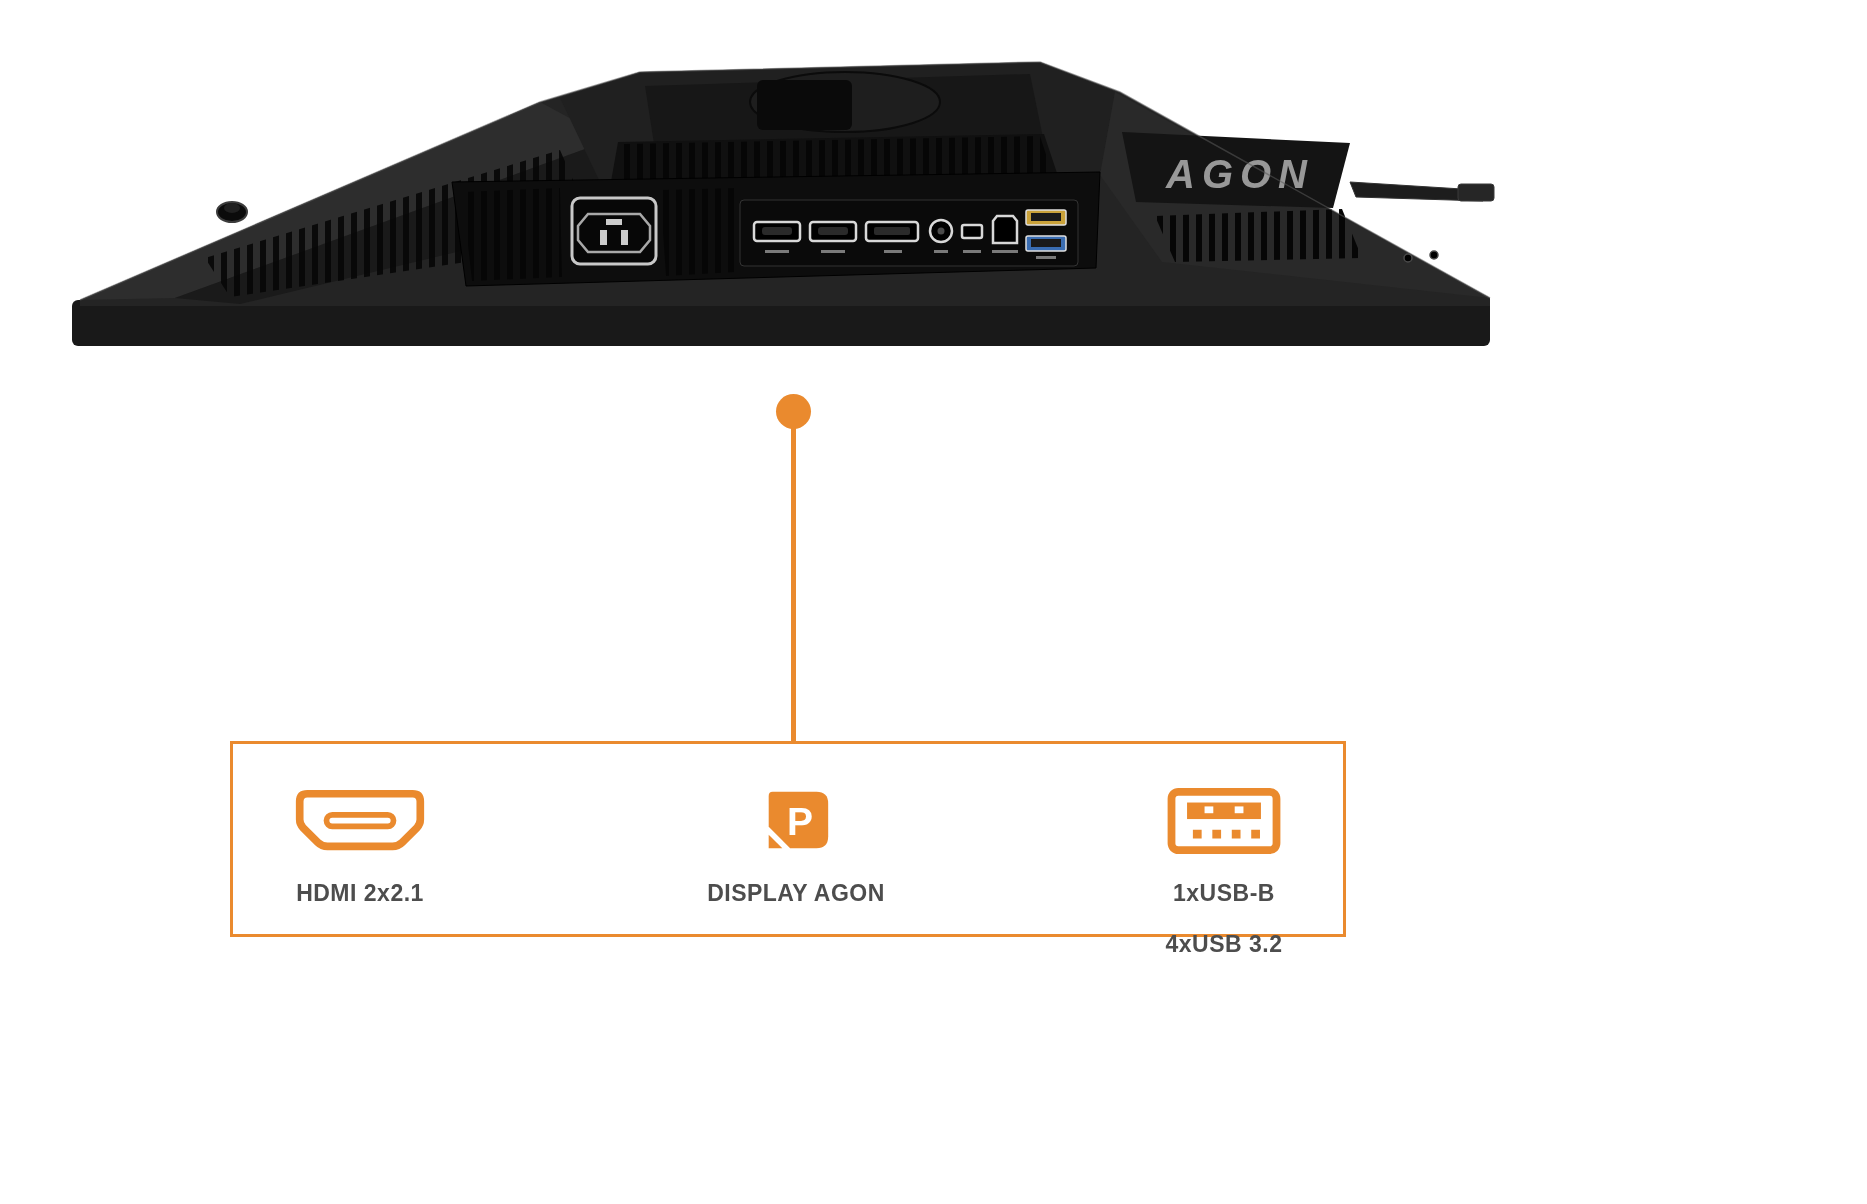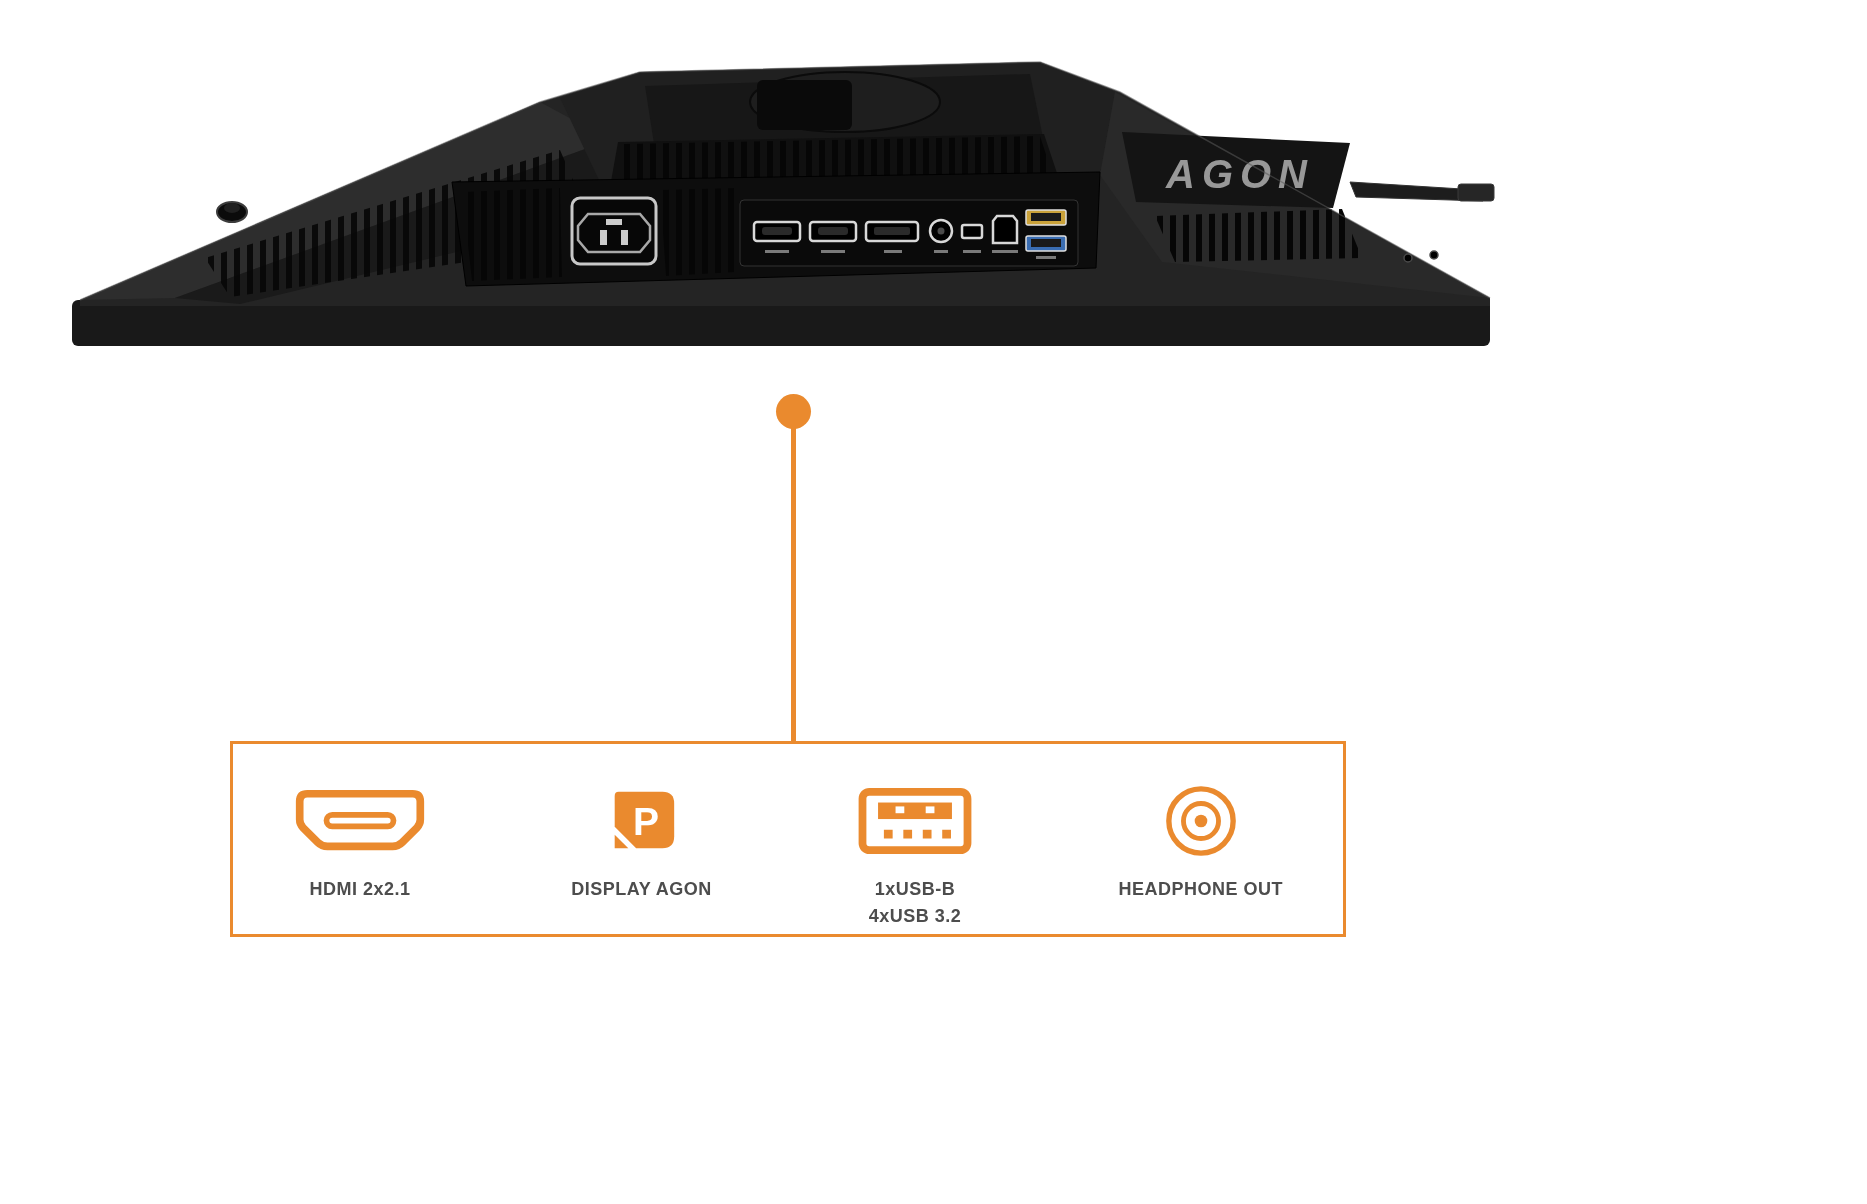--- a/index.html
+++ b/index.html
@@ -53,21 +53,21 @@
     align-items: center;
   }
   .icon-wrap {
     height: 86px;
     display: flex;
     align-items: center;
     justify-content: center;
   }
   .spec-label {
     margin-top: 12px;
-    font-size: 18px;
+    font-size: 23px;
     font-weight: bold;
     color: #4D4D4D;
     letter-spacing: 0.5px;
     text-align: right;
     line-height: 1.5;
     white-space: nowrap;
   }
 </style>
 </head>
 <body>
@@ -201,28 +201,18 @@
           <rect x="22" y="17" width="76" height="17" fill="#EA8A2E"></rect>
           <rect x="40" y="21" width="9" height="7" fill="#ffffff"></rect>
           <rect x="71" y="21" width="9" height="7" fill="#ffffff"></rect>
           <rect x="28" y="45" width="9" height="9" fill="#EA8A2E"></rect>
           <rect x="48" y="45" width="9" height="9" fill="#EA8A2E"></rect>
           <rect x="68" y="45" width="9" height="9" fill="#EA8A2E"></rect>
           <rect x="88" y="45" width="9" height="9" fill="#EA8A2E"></rect>
         </svg>
       </div>
       <div class="spec-label">1xUSB-B</div>
-      <div class="spec-label" style="margin-top:0;">4xUSB 3.2</div>
+      <div class="spec-label" style="margin-top:16px;">4xUSB 3.2</div>
     </div>
 
-    <div class="spec-item">
-      <div class="icon-wrap">
-        <svg width="76" height="76" viewBox="0 0 78 78">
-          <circle cx="39" cy="39" r="33" fill="none" stroke="#EA8A2E" stroke-width="5.5"></circle>
-          <circle cx="39" cy="39" r="18" fill="none" stroke="#EA8A2E" stroke-width="5"></circle>
-          <circle cx="39" cy="39" r="6.5" fill="#EA8A2E"></circle>
-        </svg>
-      </div>
-      <div class="spec-label">HEADPHONE OUT</div>
-    </div>
 
   </div>
 </div>
 
 </body></html>

